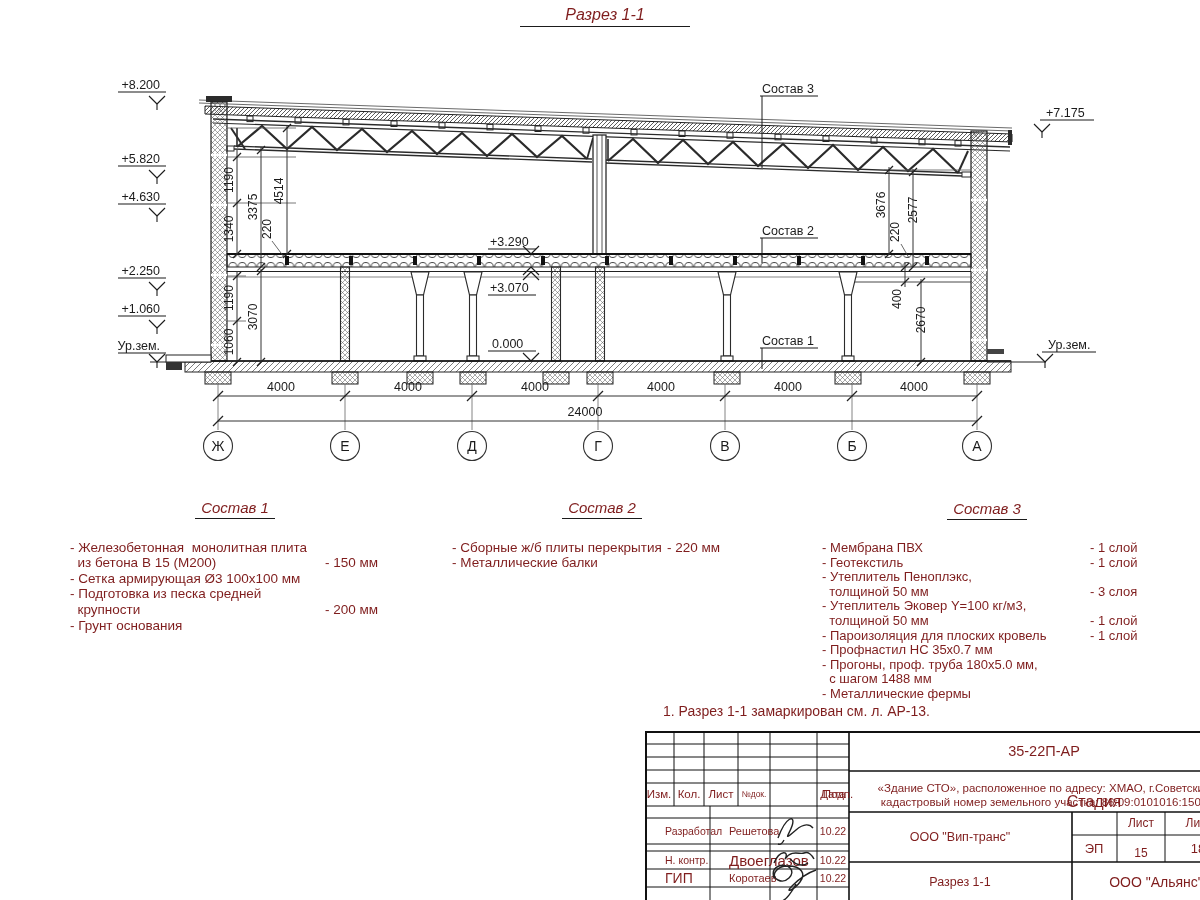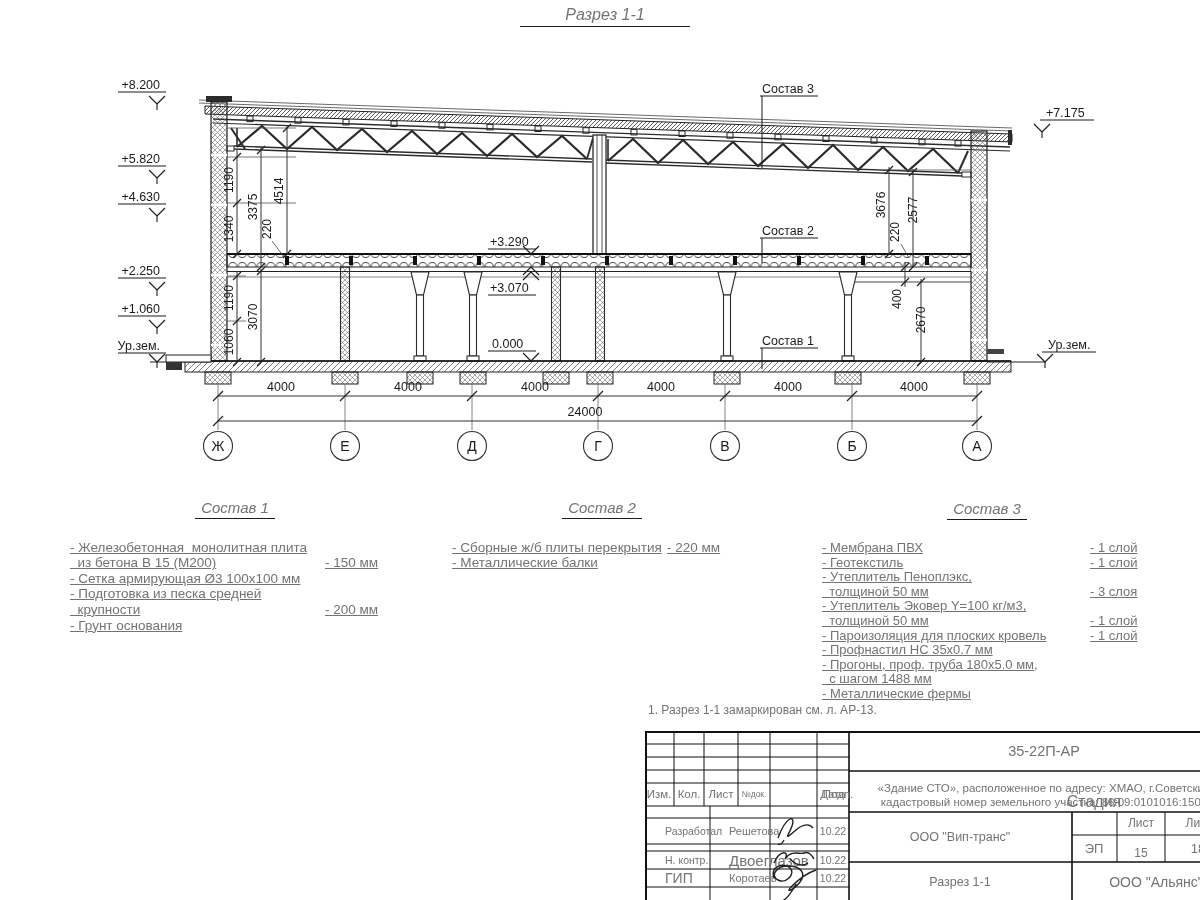--- a/index.html
+++ b/index.html
@@ -1,30 +1,30 @@
 <!DOCTYPE html>
 <html><head>
 <meta charset="utf-8">
 <style>
   html,body{margin:0;padding:0;background:#e8e8e8;}
   .page{position:relative;width:1200px;height:900px;background:#ffffff;overflow:hidden;
-        font-family:"Liberation Sans", sans-serif;color:#737373;}
+        font-family:"Liberation Sans", sans-serif;color:#7f1d1d;}
   .abs{position:absolute;}
   .drawing-title{position:absolute;left:520px;top:6px;width:170px;text-align:center;
     font-size:16px;font-style:italic;border-bottom:1px solid #1b1b1b;padding-bottom:2px;}
   svg text{font-family:"Liberation Sans", sans-serif;fill:#1b1b1b;}
   .comp{position:absolute;top:500px;}
   .comp-title{text-align:center;font-style:italic;font-size:15px;margin-bottom:24px;}
   .comp-title span{border-bottom:1px solid #1b1b1b;padding:0 6px 2px 6px;}
-  .crow{display:flex;text-decoration:underline;}
+  .crow{display:flex;}
   .ct{flex:1;white-space:pre;}
   .cv{white-space:pre;}
   .c12{font-size:13.5px;line-height:15.6px;}
   .c3 .crow{font-size:13px;line-height:14.6px;}
-  .note{position:absolute;left:648px;top:703px;font-size:12px;}
+  .note{position:absolute;left:663px;top:703px;font-size:14px;}
   .stamp-text{position:absolute;transform:translate(-50%,-50%);white-space:nowrap;}
   .stamp-left{position:absolute;transform:translate(0,-50%);white-space:nowrap;padding-left:16px;}
   .sig{position:absolute;}
 </style>
 </head>
 <body>
 
 <div class="page">
 
   <div class="drawing-title">Разрез 1-1</div>

